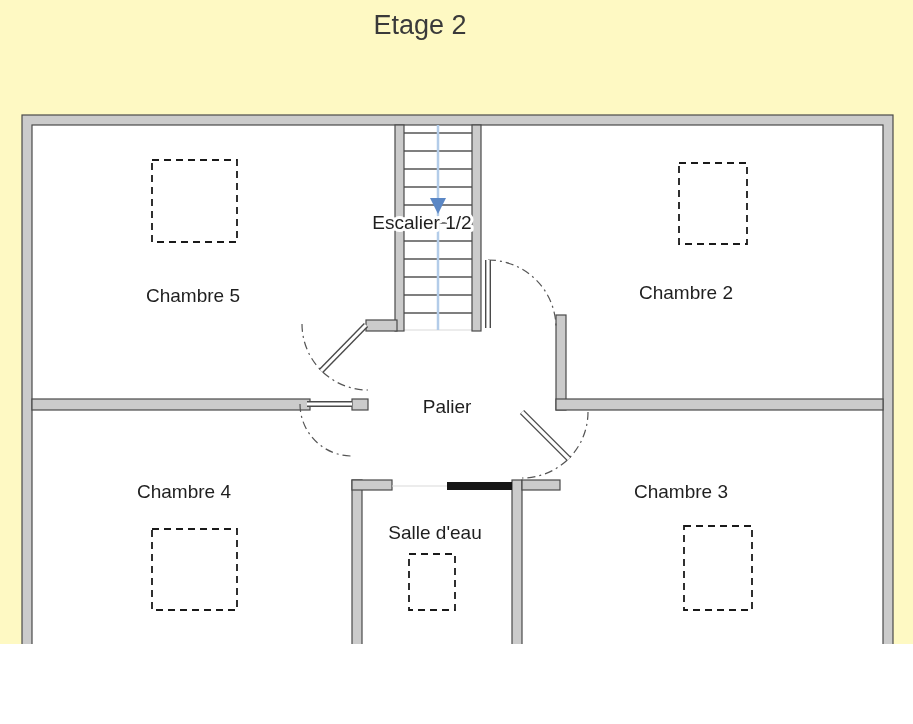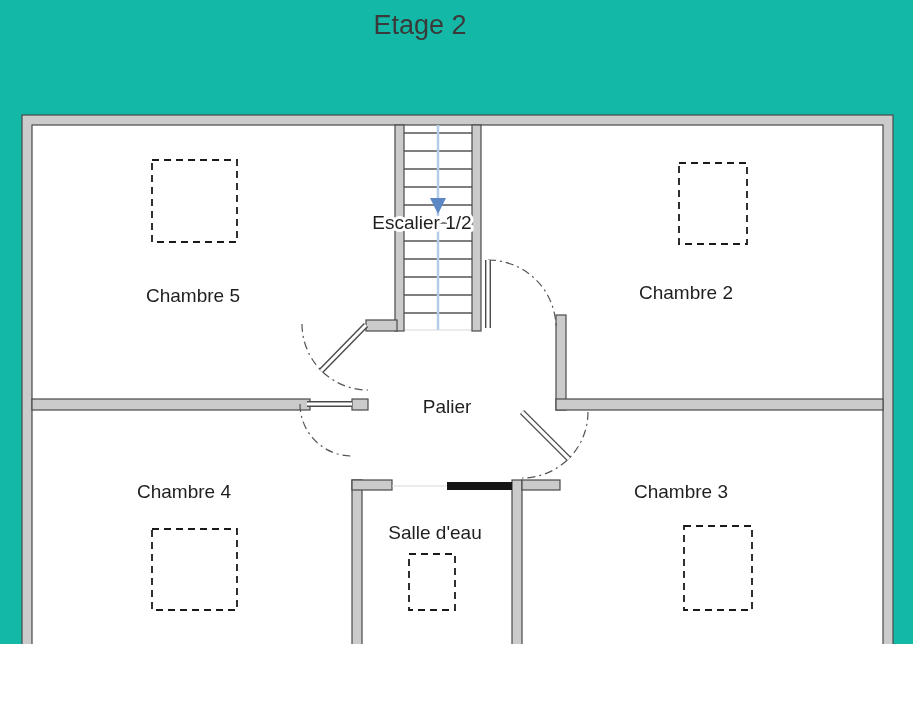--- a/index.html
+++ b/index.html
@@ -4,21 +4,21 @@
 <style>
   html, body {
     margin: 0;
     padding: 0;
     background: #ffffff;
   }
   .canvas {
     position: relative;
     width: 913px;
     height: 644px;
-    background: #14b8a6;
+    background: #fef9c3;
     font-family: "Liberation Sans", sans-serif;
     overflow: hidden;
     text-decoration: underline;
   }
   svg text {
     font-family: "Liberation Sans", "DejaVu Sans", sans-serif;
   }
   .title-text {
     font-size: 27px;
     fill: #3a3a3a;

